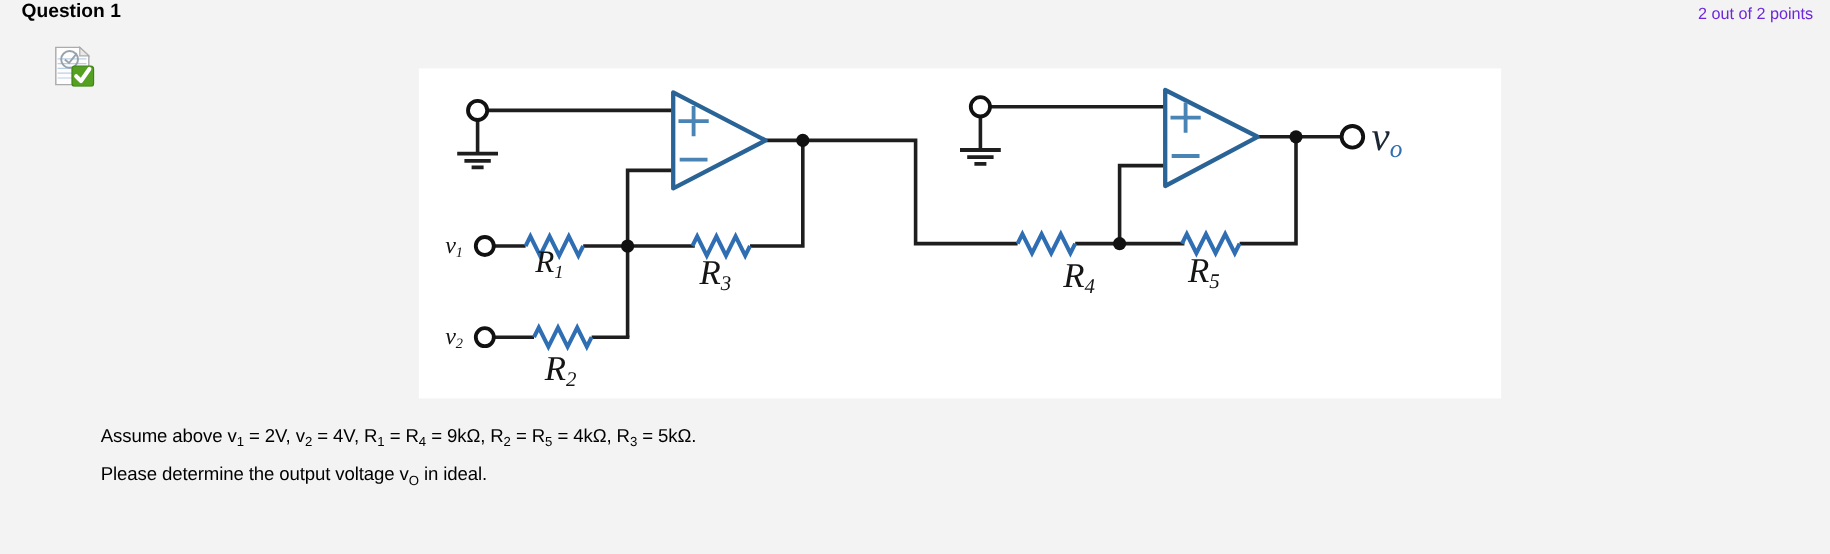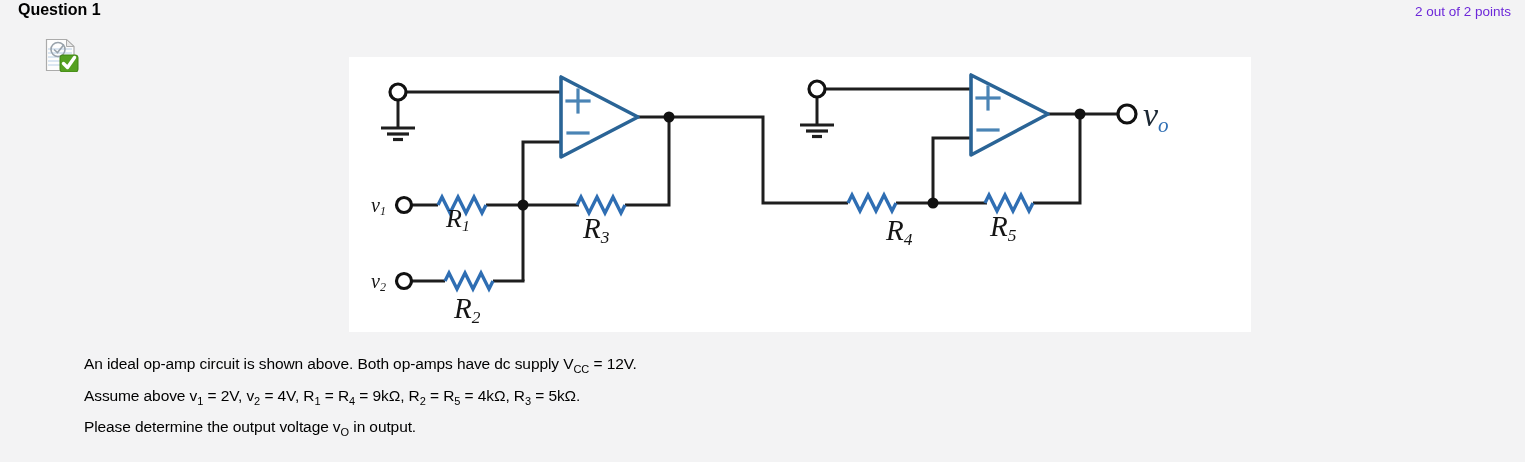--- a/index.html
+++ b/index.html
@@ -151,16 +151,15 @@
   <div class="clabel lbl-v" style="left:22px;top:214px;"><span>v</span><span class="sub">2</span></div>
   <div class="clabel lbl-r" style="left:97px;top:109px;font-size:26px;margin-top:40px;"><span>R</span><span class="sub">1</span></div>
   <div class="clabel lbl-r" style="left:105px;top:237px;"><span>R</span><span class="sub">2</span></div>
   <div class="clabel lbl-r" style="left:234px;top:157px;"><span>R</span><span class="sub">3</span></div>
   <div class="clabel lbl-r" style="left:505px;top:159px;margin-left:32px;"><span>R</span><span class="sub">4</span></div>
   <div class="clabel lbl-r" style="left:641px;top:155px;text-align:right;"><span>R</span><span class="sub">5</span></div>
   <div class="clabel lbl-vo" style="left:794px;top:41px;"><span>v</span><span class="sub">o</span></div>
 </div>
 
 <div class="question-text">
-    <p><span>An ideal op-amp circuit is shown above. Both op-amps have dc supply V</span><span class="sub">CC</span><span> = 12V.</span></p>
     <p><span>Assume above v</span><span class="sub">1</span><span> = 2V, v</span><span class="sub">2</span><span> = 4V, R</span><span class="sub">1</span><span> = R</span><span class="sub">4</span><span> = 9kΩ, R</span><span class="sub">2</span><span> = R</span><span class="sub">5</span><span> = 4kΩ, R</span><span class="sub">3</span><span> = 5kΩ.</span></p>
-    <p><span>Please determine the output voltage v</span><span class="sub">O</span><span> in output.</span></p>
+    <p><span>Please determine the output voltage v</span><span class="sub">O</span><span> in ideal.</span></p>
   </div>
 
 </body></html>

